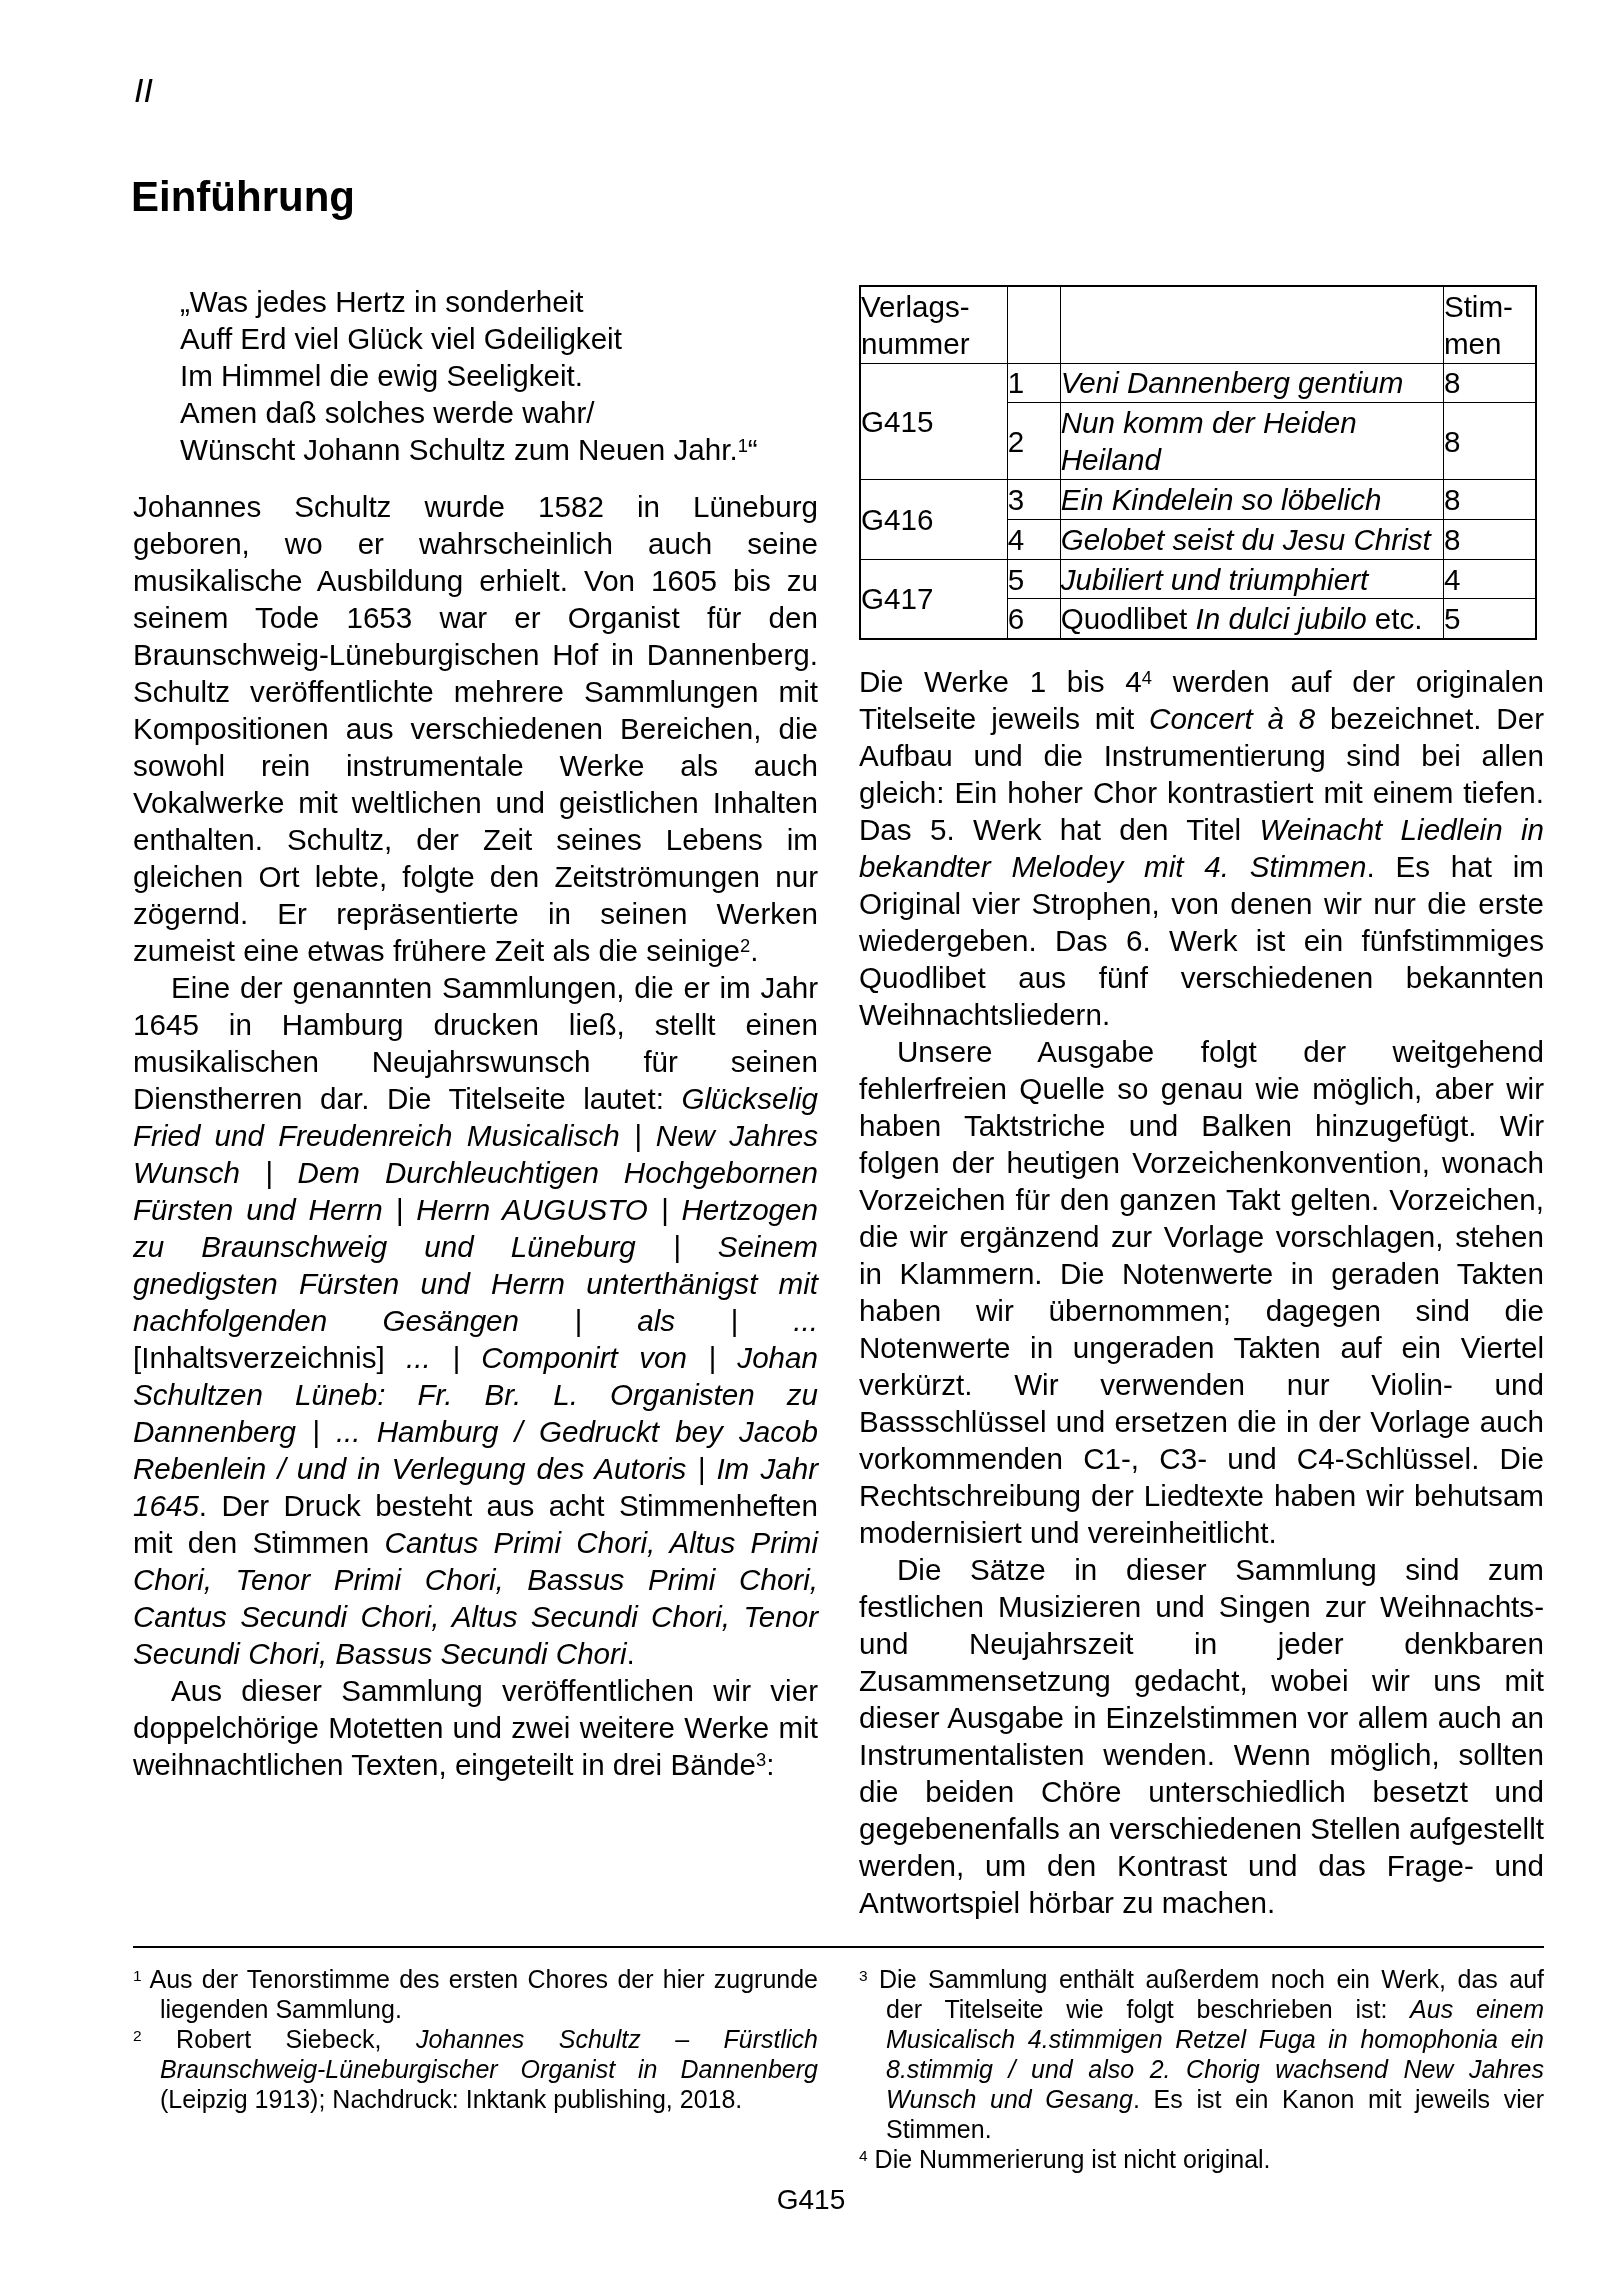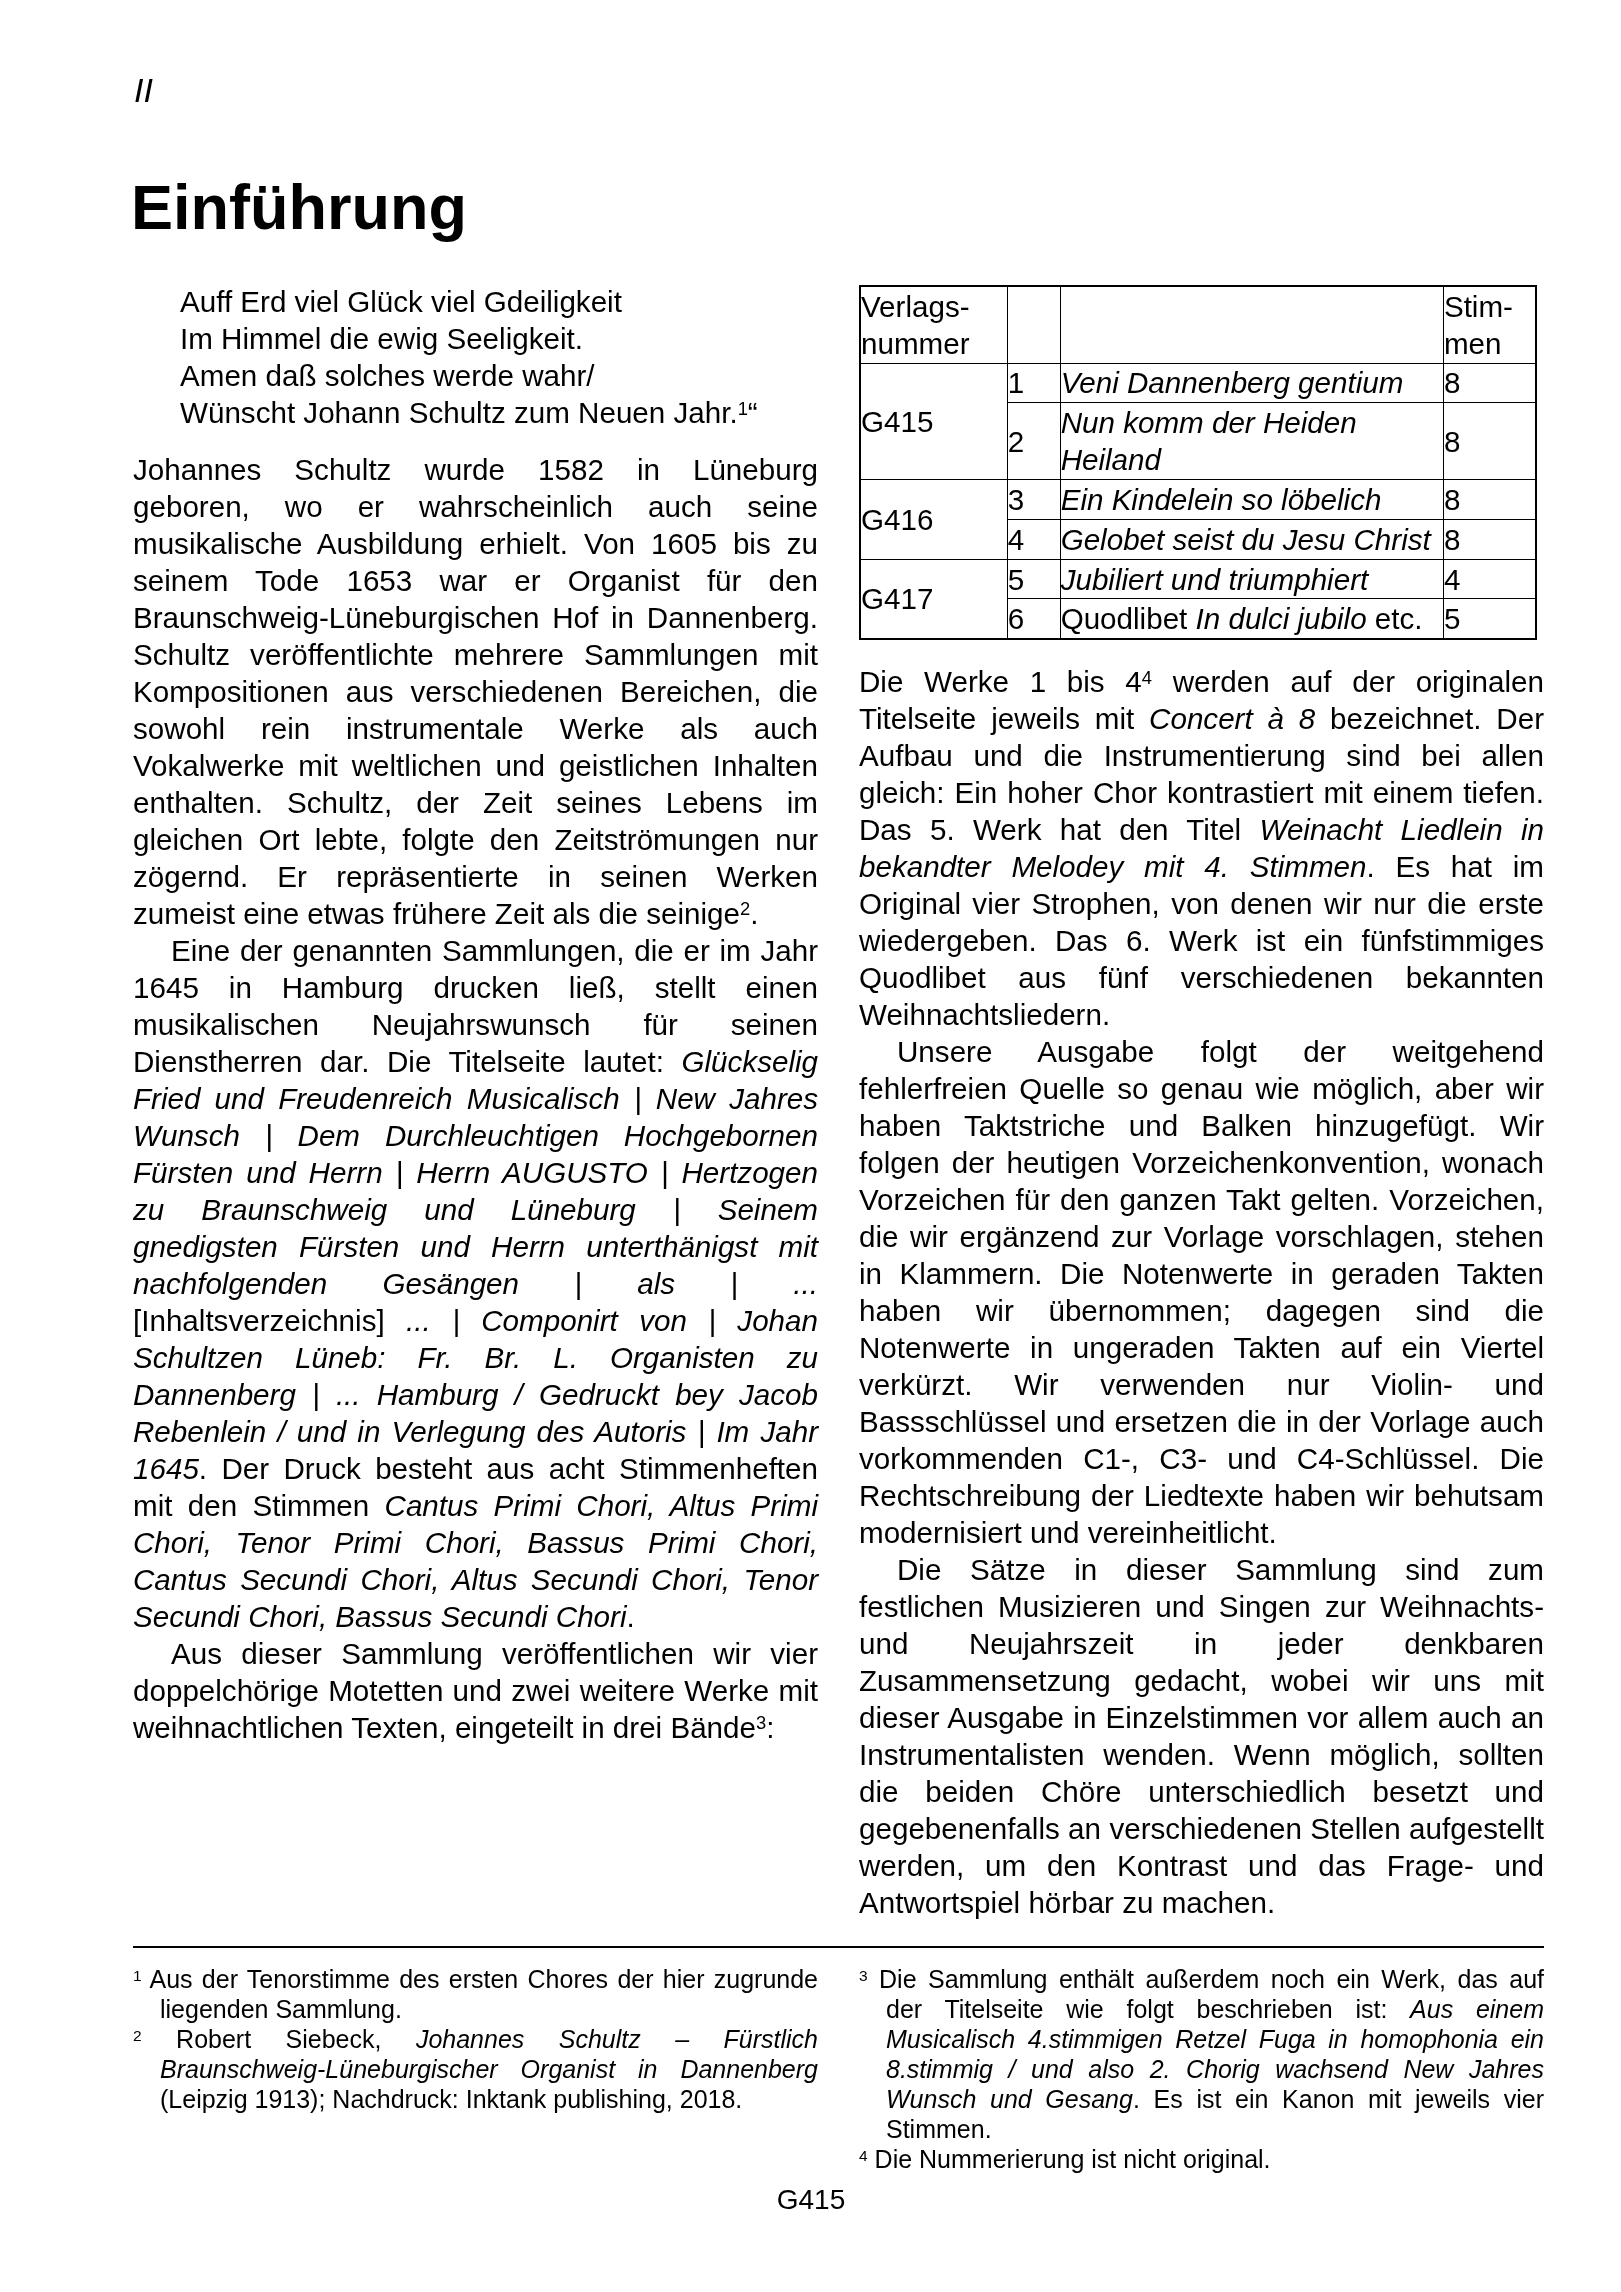--- a/index.html
+++ b/index.html
@@ -10,21 +10,21 @@
     color:#000;
     font-family:Liberation Sans, sans-serif;
     overflow:hidden;
   }
   .folio{
     position:absolute;left:134px;top:73px;
     font-style:italic;font-size:34px;line-height:1;
   }
   .page-title{
     position:absolute;left:131px;top:176px;
-    font-size:63px;font-weight:bold;line-height:1;
+    font-size:42px;font-weight:bold;line-height:1;
     letter-spacing:0px;
   }
   .columns{
     position:absolute;left:133px;top:283px;width:1411px;
     display:flex;gap:41px;
     font-size:29.6px;line-height:37px;
   }
   .col{width:685px;}
   p{margin:0;text-align:justify;hyphens:auto;-webkit-hyphens:auto;}
   p.indent{text-indent:38px;}
@@ -80,20 +80,21 @@
 <div class="page">
 
   <div class="folio">II</div>
 
   <h1 class="page-title" style="margin:0">Einführung</h1>
 
   <div class="columns">
 
     <div class="col">
       <div class="poem">
+        <div class="poem-line"><span>„Was jedes Hertz in sonderheit</span></div>
         <div class="poem-line"><span>Auff Erd viel Glück viel Gdeiligkeit</span></div>
         <div class="poem-line"><span>Im Himmel die ewig Seeligkeit.</span></div>
         <div class="poem-line"><span>Amen daß solches werde wahr/</span></div>
         <div class="poem-line"><span>Wünscht Johann Schultz zum Neuen Jahr.</span><sup>1</sup><span>“</span></div>
       </div>
       <p><span>Johannes Schultz wurde 1582 in Lüneburg geboren, wo er wahrscheinlich auch seine musikalische Ausbildung erhielt. Von 1605 bis zu seinem Tode 1653 war er Organist für den Braunschweig-Lüneburgischen Hof in Dannenberg. Schultz veröffentlichte mehrere Sammlungen mit Kompositionen aus verschiedenen Bereichen, die sowohl rein instrumentale Werke als auch Vokalwerke mit weltlichen und geistlichen Inhalten enthalten. Schultz, der Zeit seines Lebens im gleichen Ort lebte, folgte den Zeitströmungen nur zögernd. Er repräsentierte in seinen Werken zumeist eine etwas frühere Zeit als die seinige</span><sup>2</sup><span>.</span></p>
       <p class="indent"><span>Eine der genannten Sammlungen, die er im Jahr 1645 in Hamburg drucken ließ, stellt einen musikalischen Neujahrswunsch für seinen Dienstherren dar. Die Titelseite lautet: </span><em>Glückselig Fried und Freudenreich Musicalisch | New Jahres Wunsch | Dem Durchleuchtigen Hochgebornen Fürsten und Herrn | Herrn AUGUSTO | Hertzogen zu Braunschweig und Lüneburg | Seinem gnedigsten Fürsten und Herrn unterthänigst mit nachfolgenden Gesängen | als | ... </em><span>[Inhaltsverzeichnis]</span><em> ... | Componirt von | Johan Schultzen Lüneb: Fr. Br. L. Organisten zu Dannenberg | ... Hamburg / Gedruckt bey Jacob Rebenlein / und in Verlegung des Autoris | Im Jahr 1645</em><span>. Der Druck besteht aus acht Stimmenheften mit den Stimmen </span><em>Cantus Primi Chori, Altus Primi Chori, Tenor Primi Chori, Bassus Primi Chori, Cantus Secundi Chori, Altus Secundi Chori, Tenor Secundi Chori, Bassus Secundi Chori</em><span>.</span></p>
       <p class="indent"><span>Aus dieser Sammlung veröffentlichen wir vier doppelchörige Motetten und zwei weitere Werke mit weihnachtlichen Texten, eingeteilt in drei Bände</span><sup>3</sup><span>:</span></p>
     </div>
 

